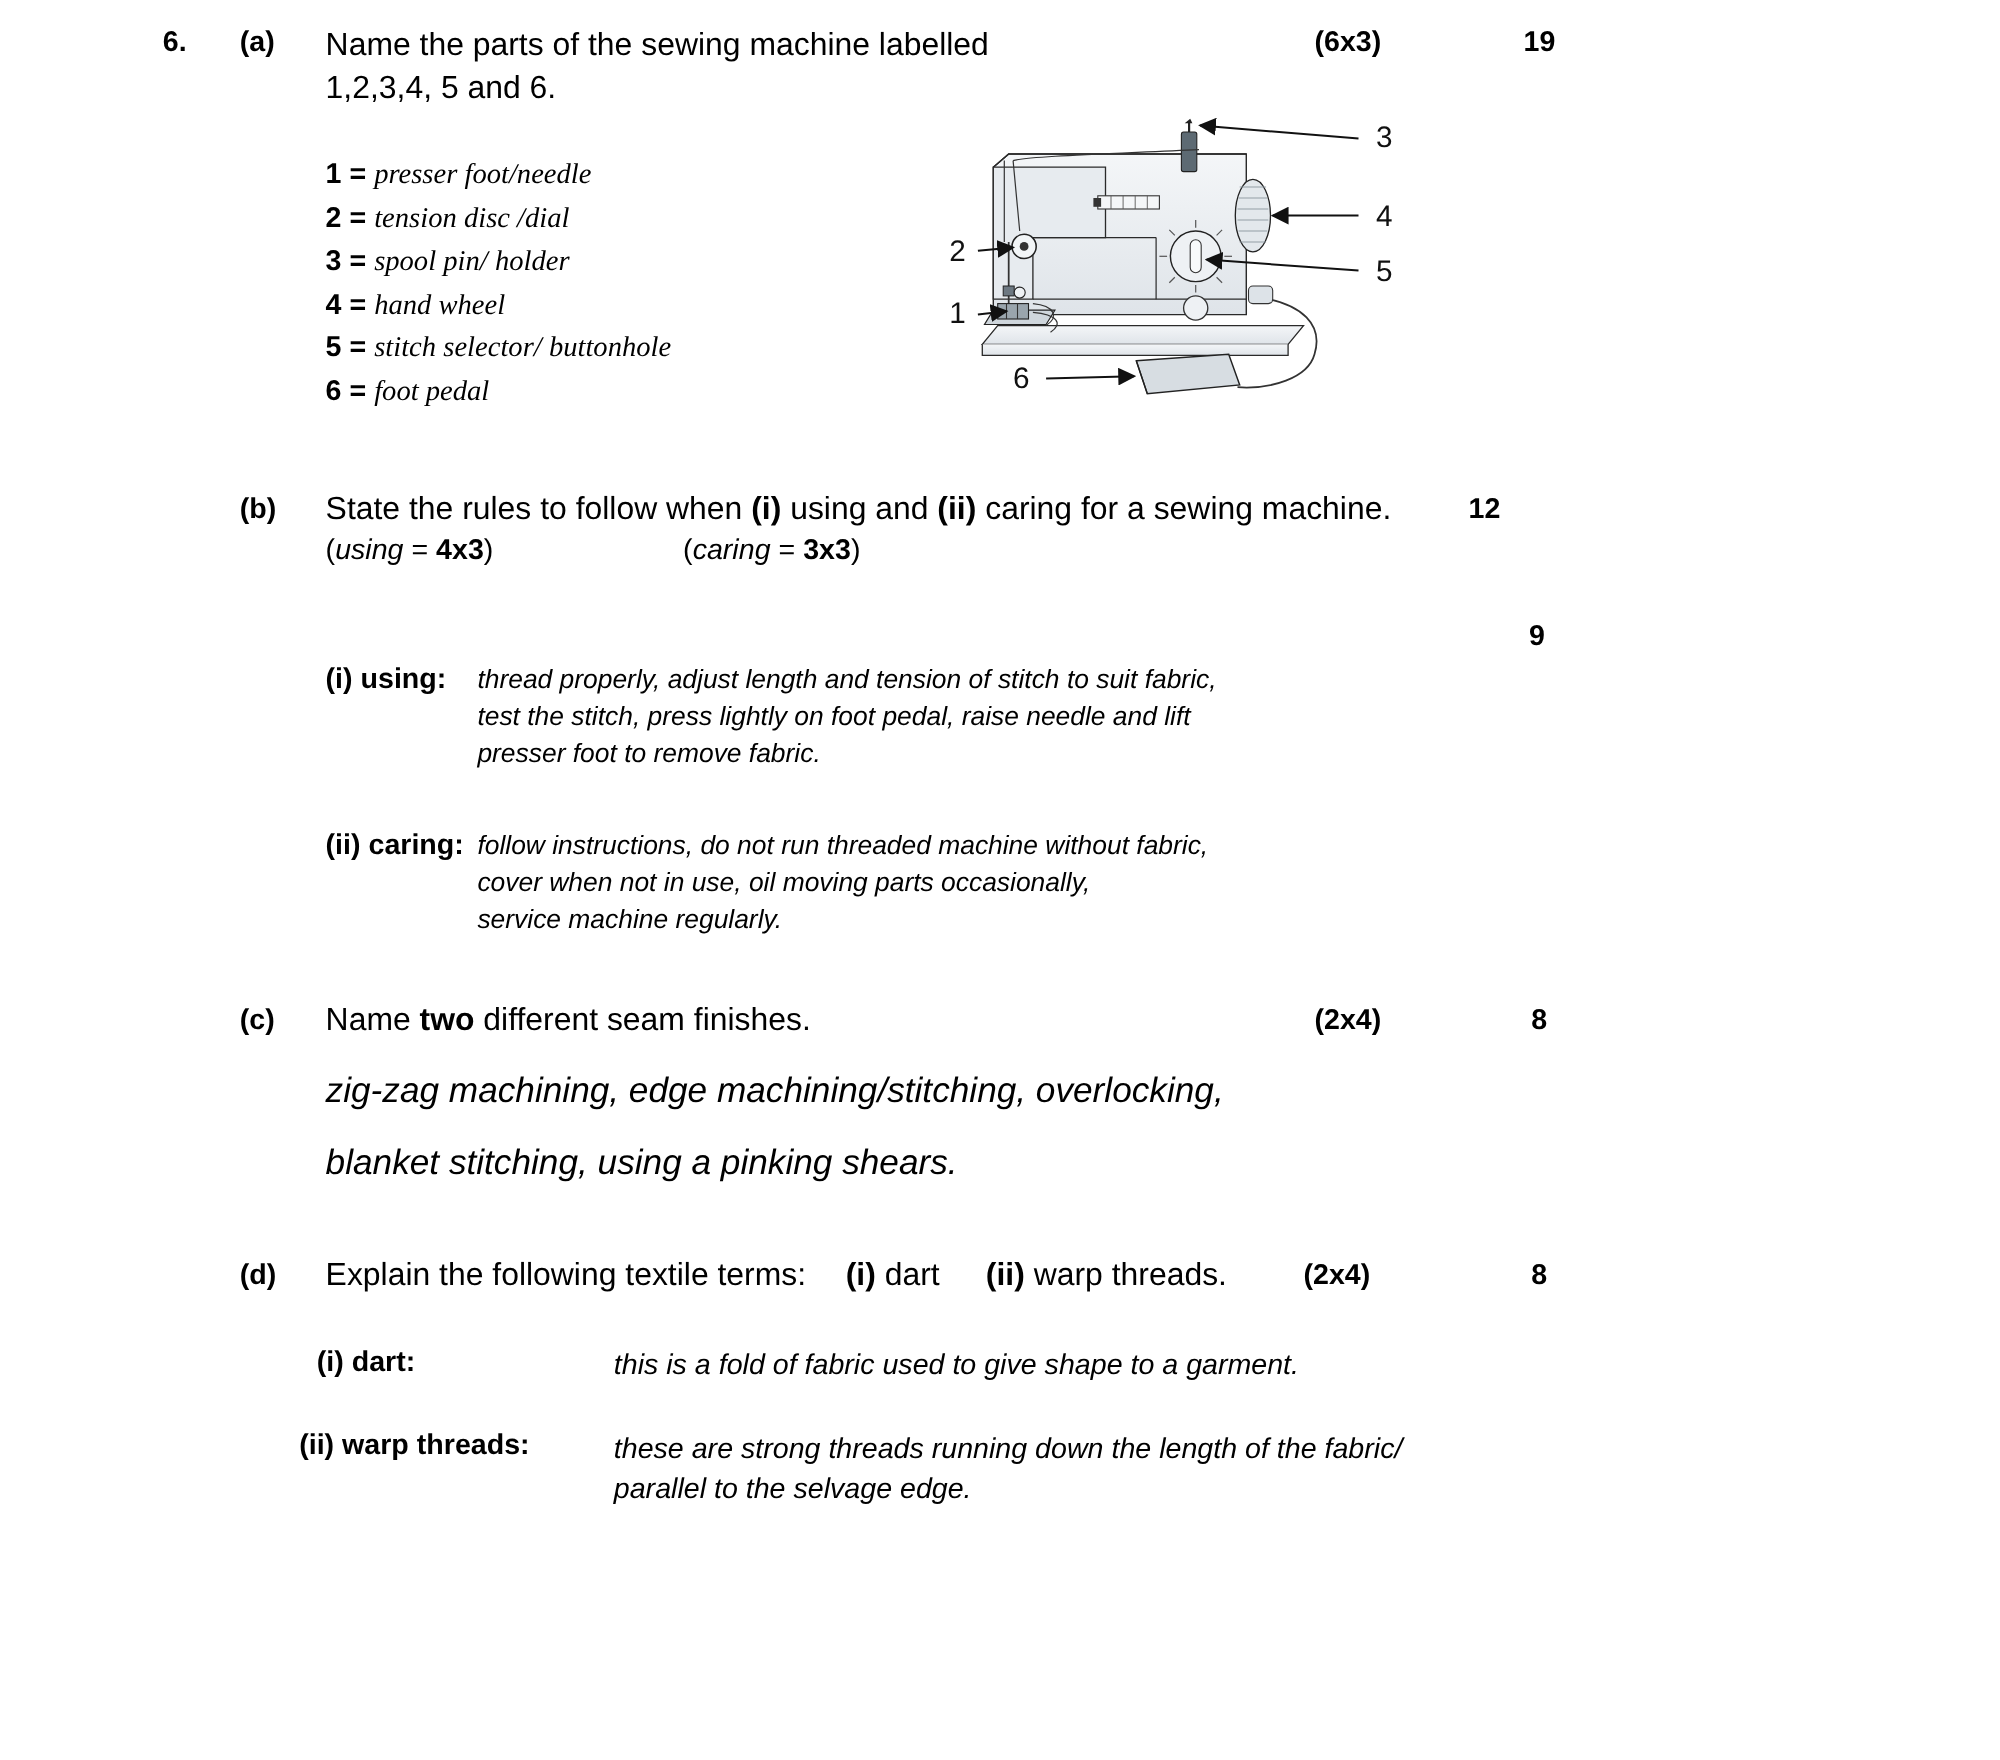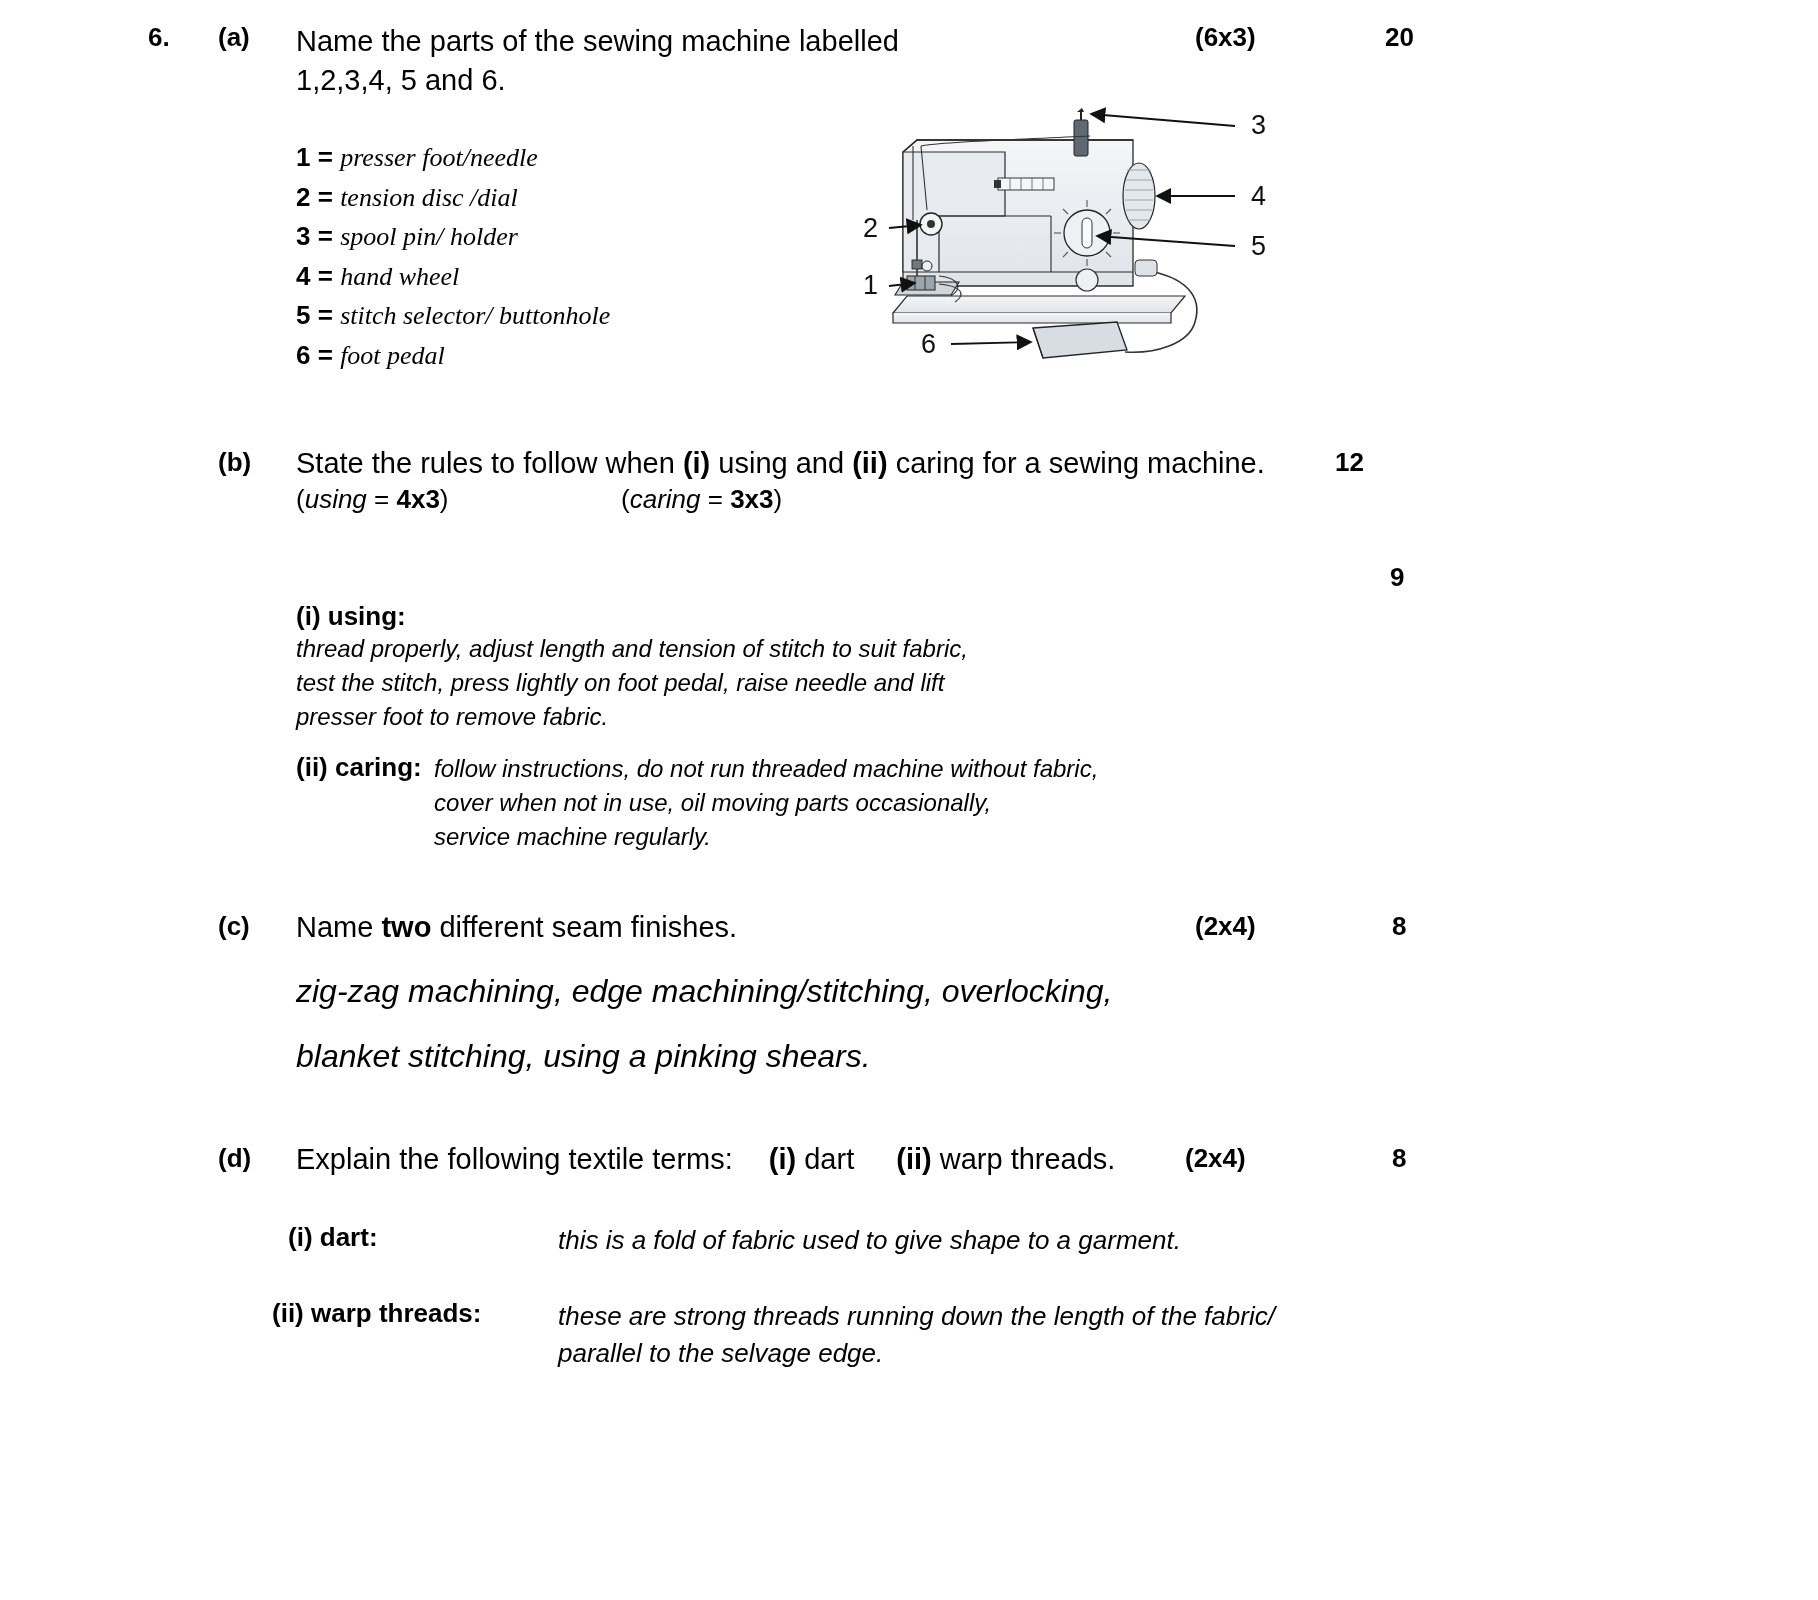--- a/index.html
+++ b/index.html
@@ -72,21 +72,21 @@
   #diagram svg { display: block; }
 
   
   #q6b-row    { left: 218px; top: 447px; width: 1120px; }
   #q6b-marks  { position: absolute; left: 1335px; top: 447px; }
   #q6b-sub    { position: absolute; left: 296px; top: 484px; width: 1000px; }
   #q6b-sub .sub-a { position: absolute; left: 0px;   top: 0; font-size: 26px; }
   #q6b-sub .sub-b { position: absolute; left: 325px; top: 0; font-size: 26px; }
   #q6b-nine   { position: absolute; left: 1390px; top: 562px; }
 
-  #b-using   { position: absolute; left: 296px; top: 601px; width: 1100px; flex-direction: column; }
+  #b-using   { position: absolute; left: 296px; top: 601px; width: 1100px; }
   #b-caring  { position: absolute; left: 296px; top: 752px; width: 1100px; }
   .ans-block { display: flex; align-items: flex-start; }
   .ans-block .tag  { flex: 0 0 auto; font-weight: bold; font-size: 26px; white-space: nowrap; }
   .ans-block .body { font-style: italic; font-size: 24px; line-height: 1.42; }
   #b-using  .tag { width: 138px; }
   #b-caring .tag { width: 138px; }
 
   
   #q6c-row    { left: 218px; top: 911px; width: 1120px; }
   #q6c-marks  { position: absolute; left: 1195px; top: 911px; }
@@ -116,21 +116,21 @@
 
   <div class="row" id="q6a-row">
     <div class="col-num q-num">6.</div>
     <div class="col-part q-part">(a)</div>
     <div class="col-body">
       <div class="q-text stem-line">Name the parts of the sewing machine labelled</div>
       <div class="q-text stem-line">1,2,3,4, 5 and 6.</div>
     </div>
   </div>
   <div class="marks" id="q6a-marks">(6x3)</div>
-  <div class="total" id="q6a-total">20</div>
+  <div class="total" id="q6a-total">19</div>
 
   <div id="a-list">
     <div class="item">
       <span class="lbl">1</span>
       <span class="eq">=</span>
       <span class="val">presser foot/needle</span>
     </div>
     <div class="item">
       <span class="lbl">2</span>
       <span class="eq">=</span>

